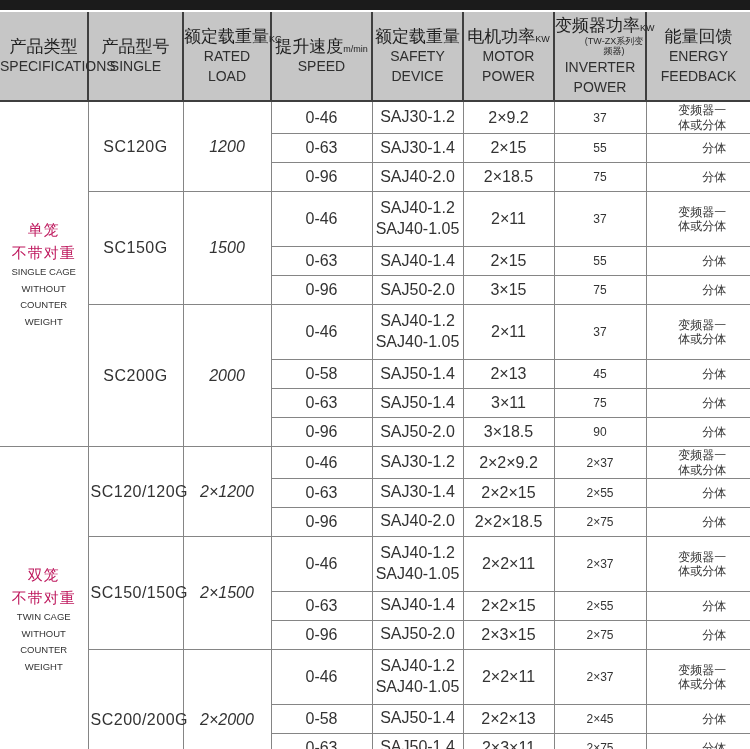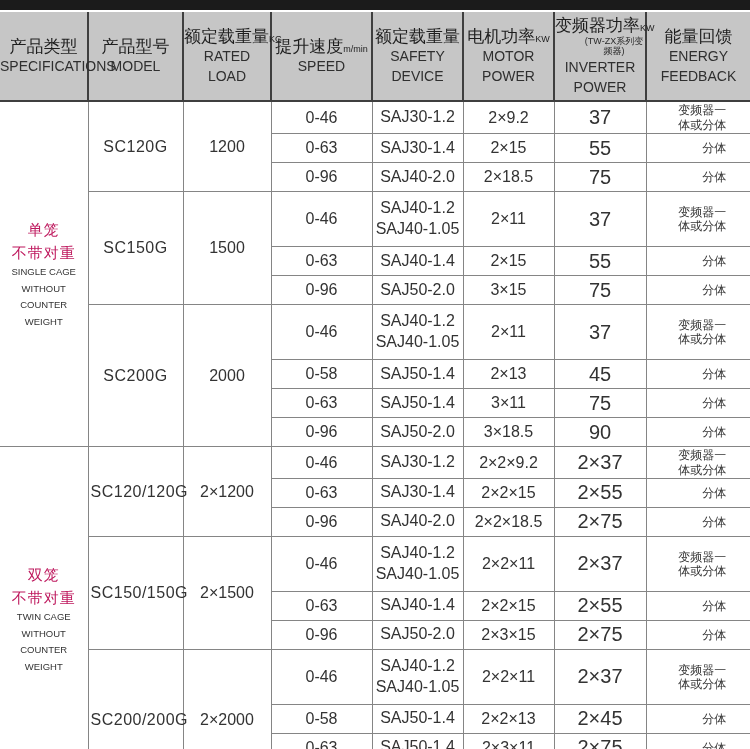--- a/index.html
+++ b/index.html
@@ -32,26 +32,26 @@
     color: #333;
     padding: 1px 2px;
   }
   tbody td:last-child { border-right: none; text-align: right; }
   .section-cell { border-left: none !important; }
 
   tr.r  { height: 29px; }
   tr.rt { height: 55px; }
 
   .model-cell   { font-size: 16px; letter-spacing: 0.5px; text-align: center; }
-  .load-cell    { font-size: 16px; }
+  .load-cell    { font-size: 16px; font-style: italic; }
   .speed-cell   { font-size: 16px; }
   .safety-cell  { font-size: 16px; }
   .safety-cell div { line-height: 1.3; }
   .motor-cell   { font-size: 16px; }
-  .inverter-cell{ font-size: 20px; }
+  .inverter-cell{ font-size: 12px; }
 
   .fb { max-width: 56px; margin: 0 auto; font-size: 12px; line-height: 1.2; color: #333; }
 
   .sec-zh { font-size: 15px; line-height: 1.55; color: #be185d; letter-spacing: 1px; }
   .sec-en { font-size: 9.5px; line-height: 1.75; color: #333; max-width: 84px; margin: 0 auto; }
 </style>
 </head>
 <body>
 
 <div class="page">
@@ -69,21 +69,21 @@
         <col style="width:104px">
     </colgroup>
     <thead>
       <tr>
         <th>
           <div class="h-zh"><span>产品类型</span></div>
           <div class="h-en">SPECIFICATIONS</div>
         </th>
         <th>
           <div class="h-zh"><span>产品型号</span></div>
-          <div class="h-en">MODEL</div>
+          <div class="h-en">SINGLE</div>
         </th>
         <th>
           <div class="h-zh"><span>额定载重量</span><span class="h-unit">KG</span></div>
           <div class="h-en">RATED LOAD</div>
         </th>
         <th>
           <div class="h-zh"><span>提升速度</span><span class="h-unit">m/min</span></div>
           <div class="h-en">SPEED</div>
         </th>
         <th>

